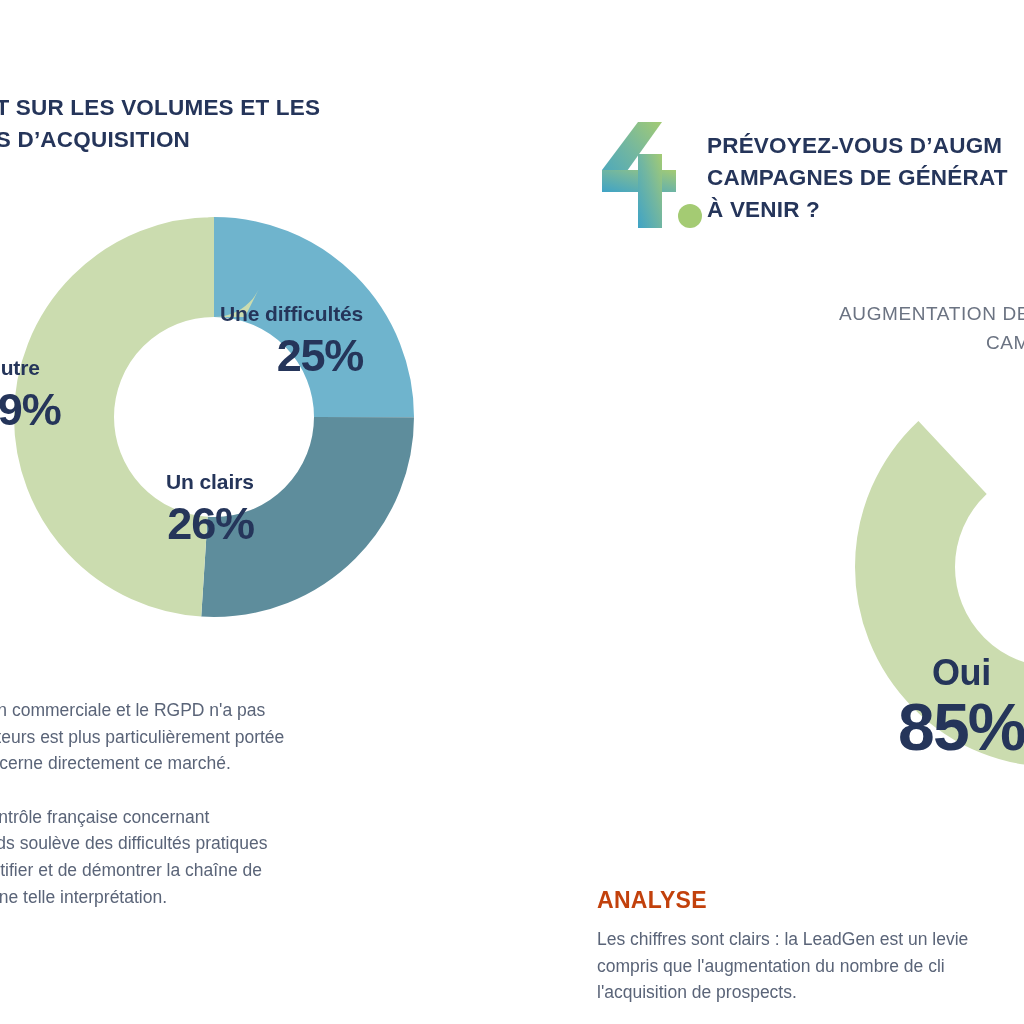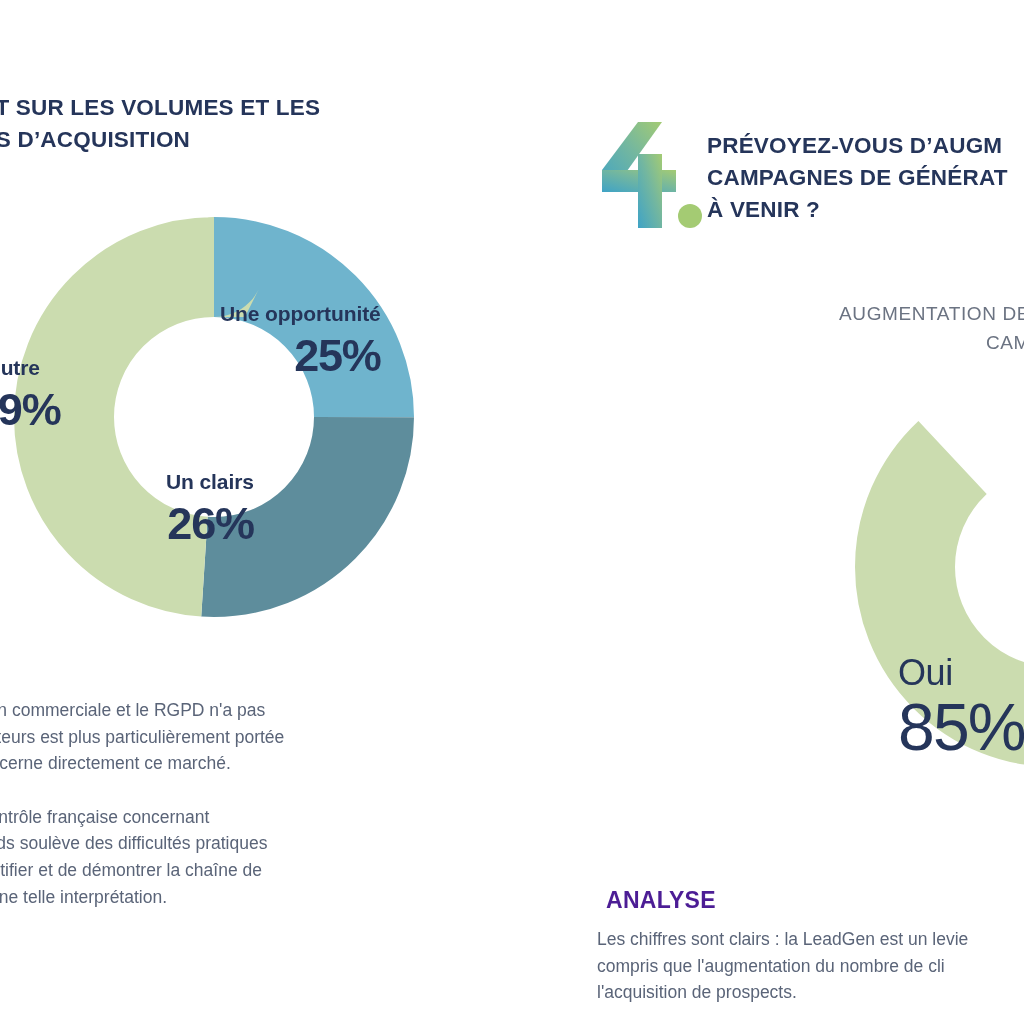--- a/index.html
+++ b/index.html
@@ -171,44 +171,44 @@
     top: 325px;
     width: 400px;
     height: 400px;
   }
 
   .lbl-oui {
     position: absolute;
     left: 318px;
     top: 613px;
     color: #25355a;
-    font-weight: 400;
-    text-align: left;
+    font-weight: 700;
+    text-align: center;
     white-space: nowrap;
   }
   .lbl-oui .lbl-name {
     display: block;
     font-size: 36px;
     line-height: 1.0;
     letter-spacing: -0.4px;
   }
   .lbl-oui .lbl-val {
     display: block;
     font-size: 66px;
     line-height: 1.0;
     letter-spacing: -1.8px;
     margin-top: 3px;
   }
 
   
   .analyse-head {
     position: absolute;
-    left: 26px;
+    left: 17px;
     top: 845px;
-    color: #4c1d95;
+    color: #c2410c;
     font-size: 23px;
     font-weight: 700;
     letter-spacing: 0.3px;
     text-transform: uppercase;
   }
   .analyse-body {
     position: absolute;
     left: 17px;
     top: 884px;
     width: 520px;
@@ -237,21 +237,21 @@
 
           <circle cx="200" cy="200" r="150" fill="none" stroke="#6fb4cd" stroke-width="100" stroke-dasharray="235.62 706.86" stroke-dashoffset="0"></circle>
 
           <circle cx="200" cy="200" r="150" fill="none" stroke="#5e8d9c" stroke-width="100" stroke-dasharray="245.05 697.43" stroke-dashoffset="-235.62"></circle>
 
           <circle cx="200" cy="200" r="150" fill="none" stroke="#cbdcaf" stroke-width="100" stroke-dasharray="461.81 480.67" stroke-dashoffset="-480.67"></circle>
         </g>
       </svg>
 
       <div class="lbl lbl-opportunite">
-        <span class="lbl-name">Une opportunité</span>
+        <span class="lbl-name">Une difficultés</span>
         <span class="lbl-val">25%</span>
       </div>
 
       <div class="lbl lbl-frein">
         <span class="lbl-name">Un clairs</span>
         <span class="lbl-val">26%</span>
       </div>
 
       <div class="lbl lbl-neutre">
         <span class="lbl-name">Neutre</span>

